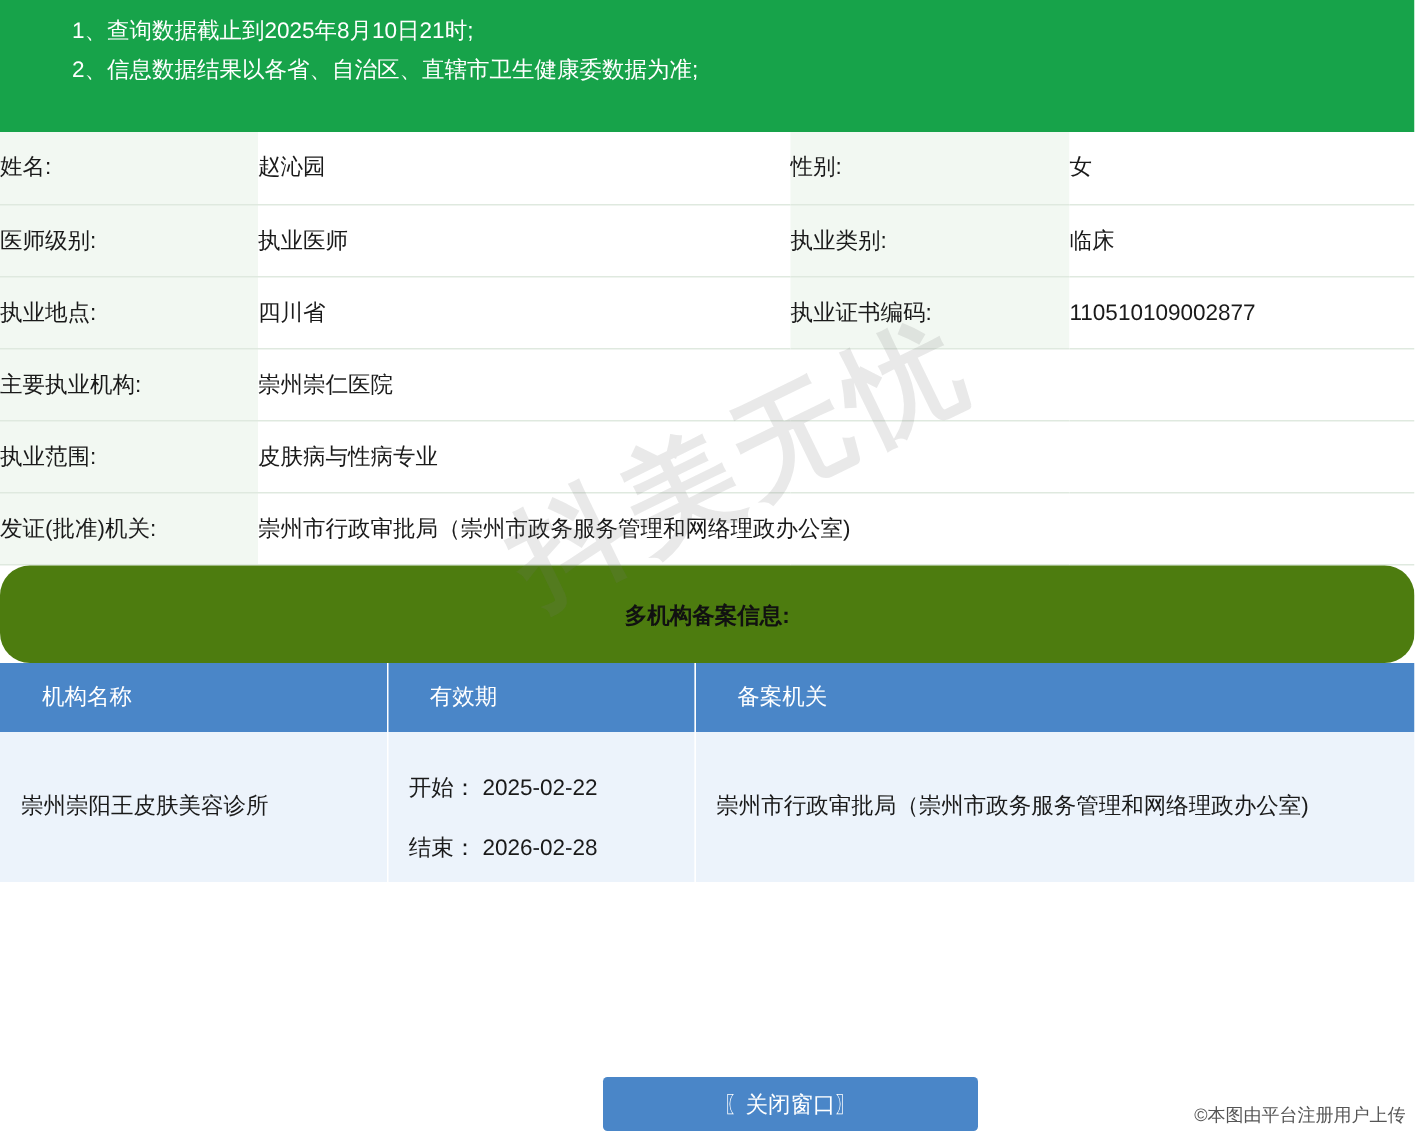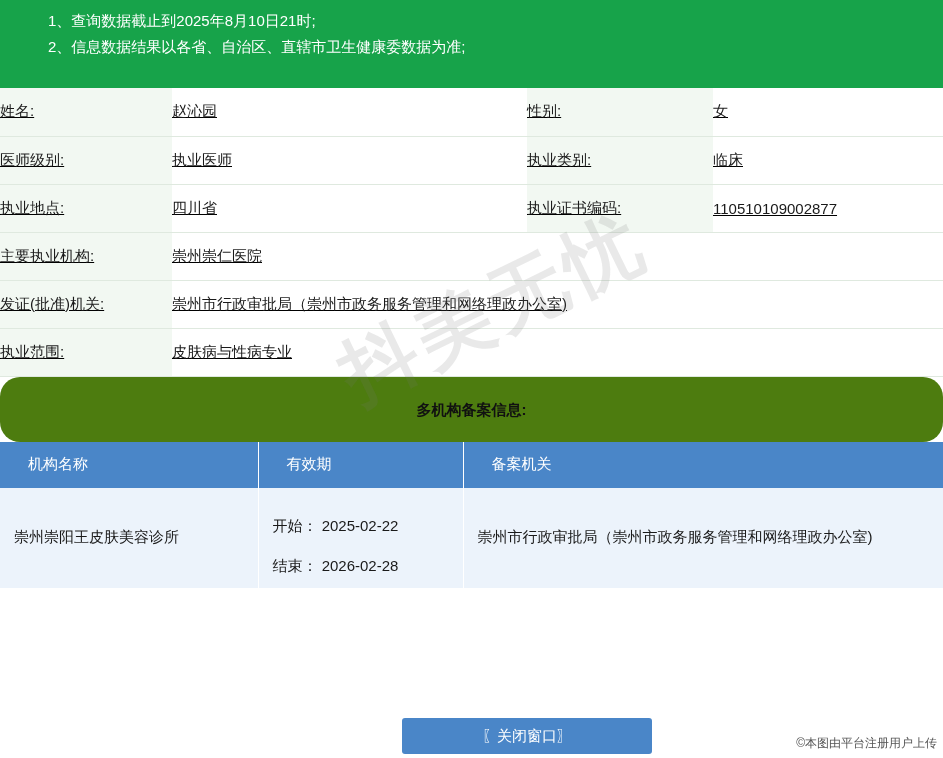--- a/index.html
+++ b/index.html
@@ -25,21 +25,20 @@
     padding-left: 48px;
     white-space: nowrap;
   }
   .notice-line.bold { font-weight: bold; }
 
   
   .info-table {
     width: 943px;
     border-collapse: collapse;
     table-layout: fixed;
-    text-decoration: underline;
   }
   .info-table td {
     height: 48px;
     font-size: 15px;
     color: #1a1a1a;
     border-bottom: 1px solid #dfe9df;
     vertical-align: middle;
     padding: 0;
   }
   .lbl {
@@ -175,26 +174,26 @@
         <td class="lbl c1">执业地点:</td>
         <td class="val c2">四川省</td>
         <td class="lbl c3">执业证书编码:</td>
         <td class="val c4">110510109002877</td>
       </tr>
       <tr>
         <td class="lbl c1">主要执业机构:</td>
         <td class="val full" colspan="3">崇州崇仁医院</td>
       </tr>
       <tr>
+        <td class="lbl c1">执业范围:</td>
+        <td class="val full" colspan="3">皮肤病与性病专业</td>
+      </tr>
+      <tr>
         <td class="lbl c1">发证(批准)机关:</td>
         <td class="val full" colspan="3">崇州市行政审批局（崇州市政务服务管理和网络理政办公室)</td>
-      </tr>
-      <tr>
-        <td class="lbl c1">执业范围:</td>
-        <td class="val full" colspan="3">皮肤病与性病专业</td>
       </tr>
     </tbody>
   </table>
 
   <div class="section-title">多机构备案信息:</div>
 
   <table class="rec-table">
     <thead>
       <tr>
         <th class="rc1">机构名称</th>

